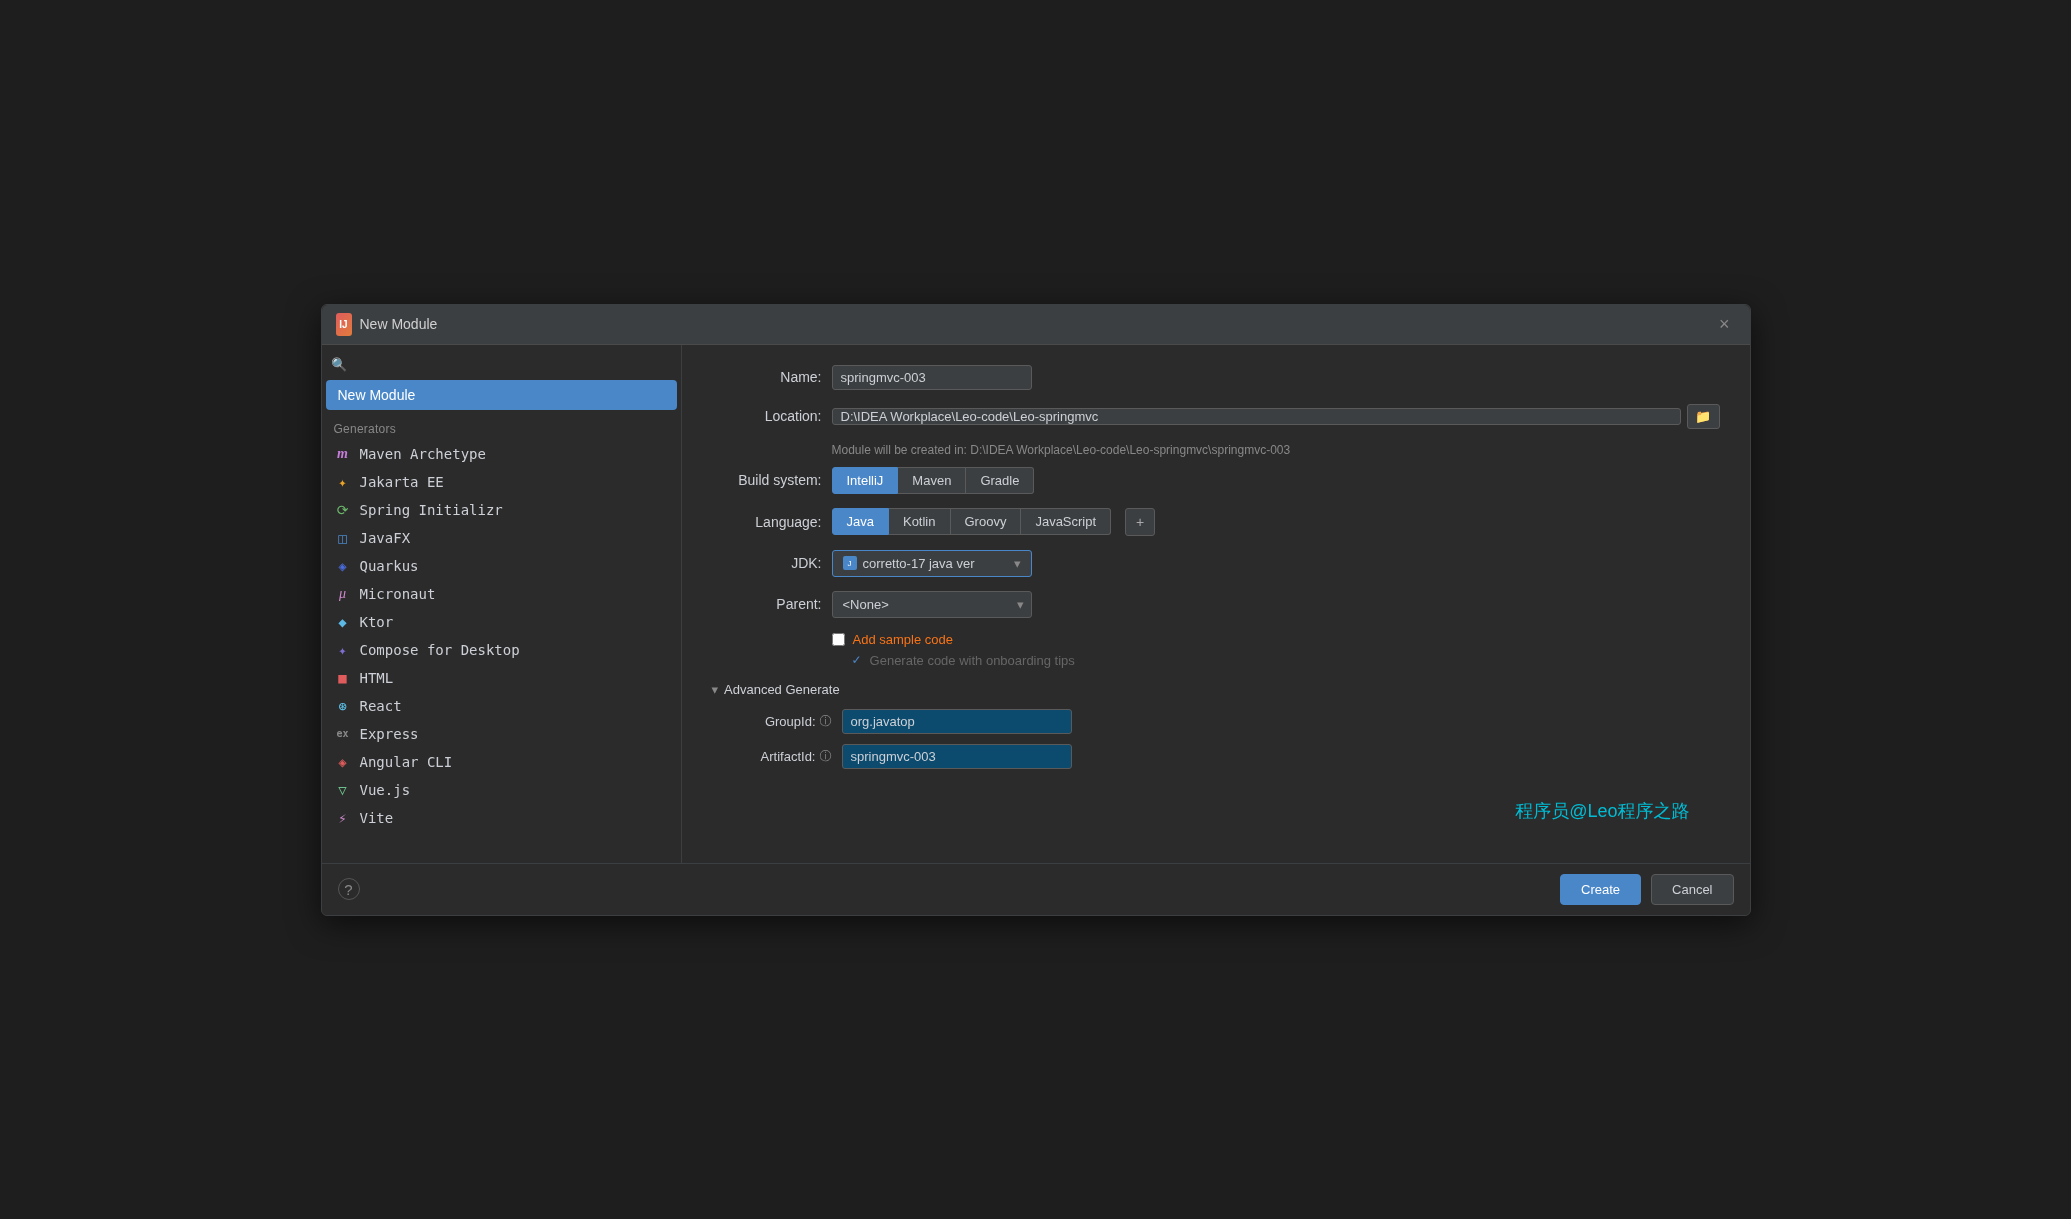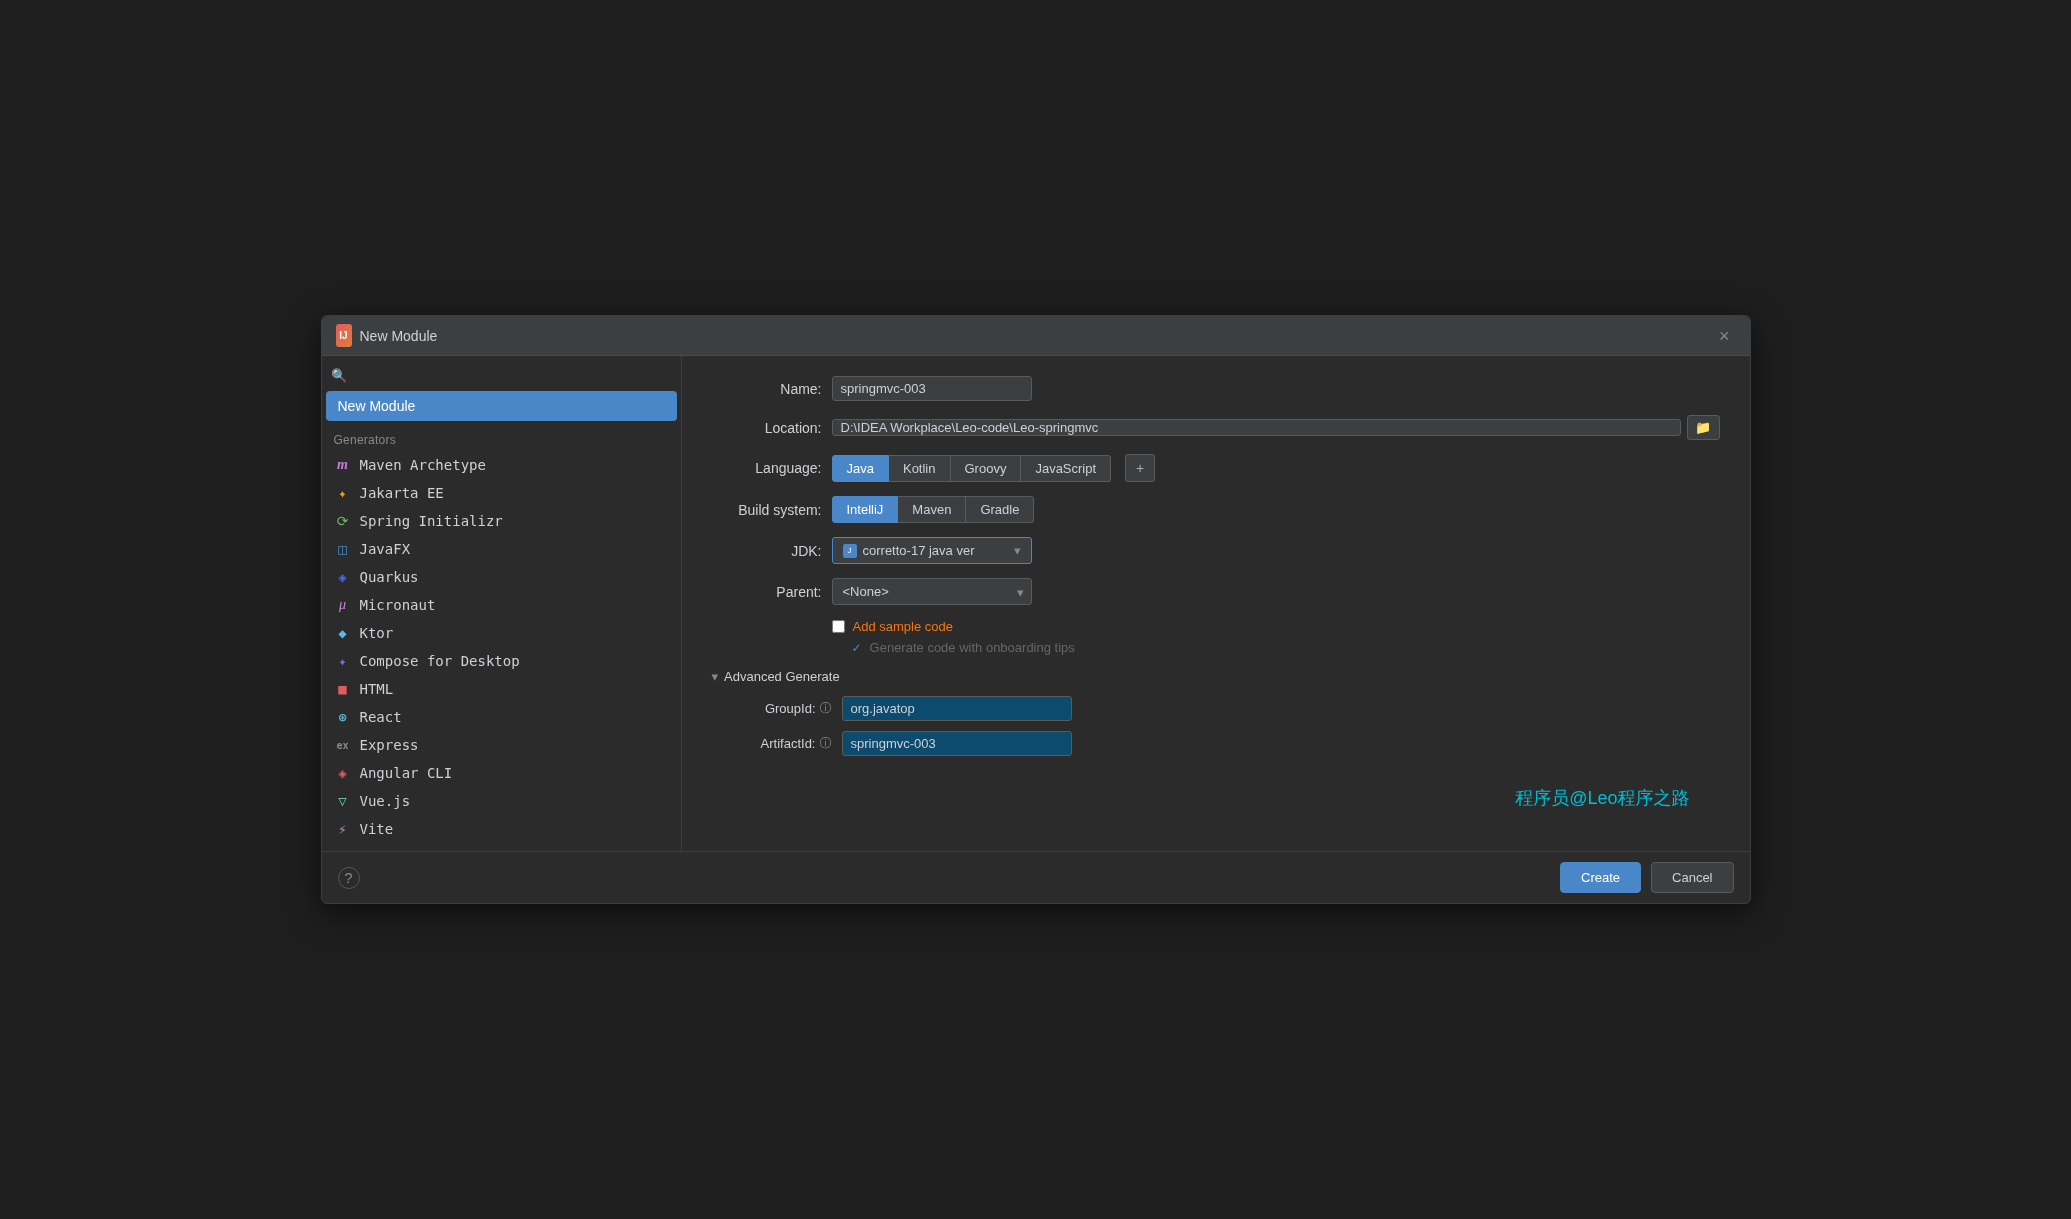--- a/index.html
+++ b/index.html
@@ -474,39 +474,40 @@
       </div>
 
       <div class="form-row">
         <span class="form-label">Location:</span>
         <div class="location-row">
           <input class="location-input" type="text" value="D:\IDEA Workplace\Leo-code\Leo-springmvc" style="">
           <button class="folder-btn">📁</button>
         </div>
       </div>
 
+      <div class="module-path-hint">Module will be created in: D:\IDEA Workplace\Leo-code\Leo-springmvc\springmvc-003</div>
+
+      <div class="form-row">
+        <span class="form-label">Build system:</span>
+        <div class="toggle-group">
+          <button class="toggle-btn active">IntelliJ</button>
+          <button class="toggle-btn">Maven</button>
+          <button class="toggle-btn">Gradle</button>
+        </div>
+      </div>
 
       <div class="form-row">
         <span class="form-label">Language:</span>
         <div class="toggle-group">
           <button class="toggle-btn active">Java</button>
           <button class="toggle-btn">Kotlin</button>
           <button class="toggle-btn">Groovy</button>
           <button class="toggle-btn">JavaScript</button>
         </div>
         <button class="plus-btn">+</button>
-      </div>
-
-      <div class="form-row">
-        <span class="form-label">Build system:</span>
-        <div class="toggle-group">
-          <button class="toggle-btn active">IntelliJ</button>
-          <button class="toggle-btn">Maven</button>
-          <button class="toggle-btn">Gradle</button>
-        </div>
       </div>
 
       <div class="form-row">
         <span class="form-label">JDK:</span>
         <div class="jdk-select">
           <span class="jdk-icon">J</span>
           <span>corretto-17  java ver</span>
           <span style="margin-left:auto;color:#888;">▾</span>
         </div>
       </div>

